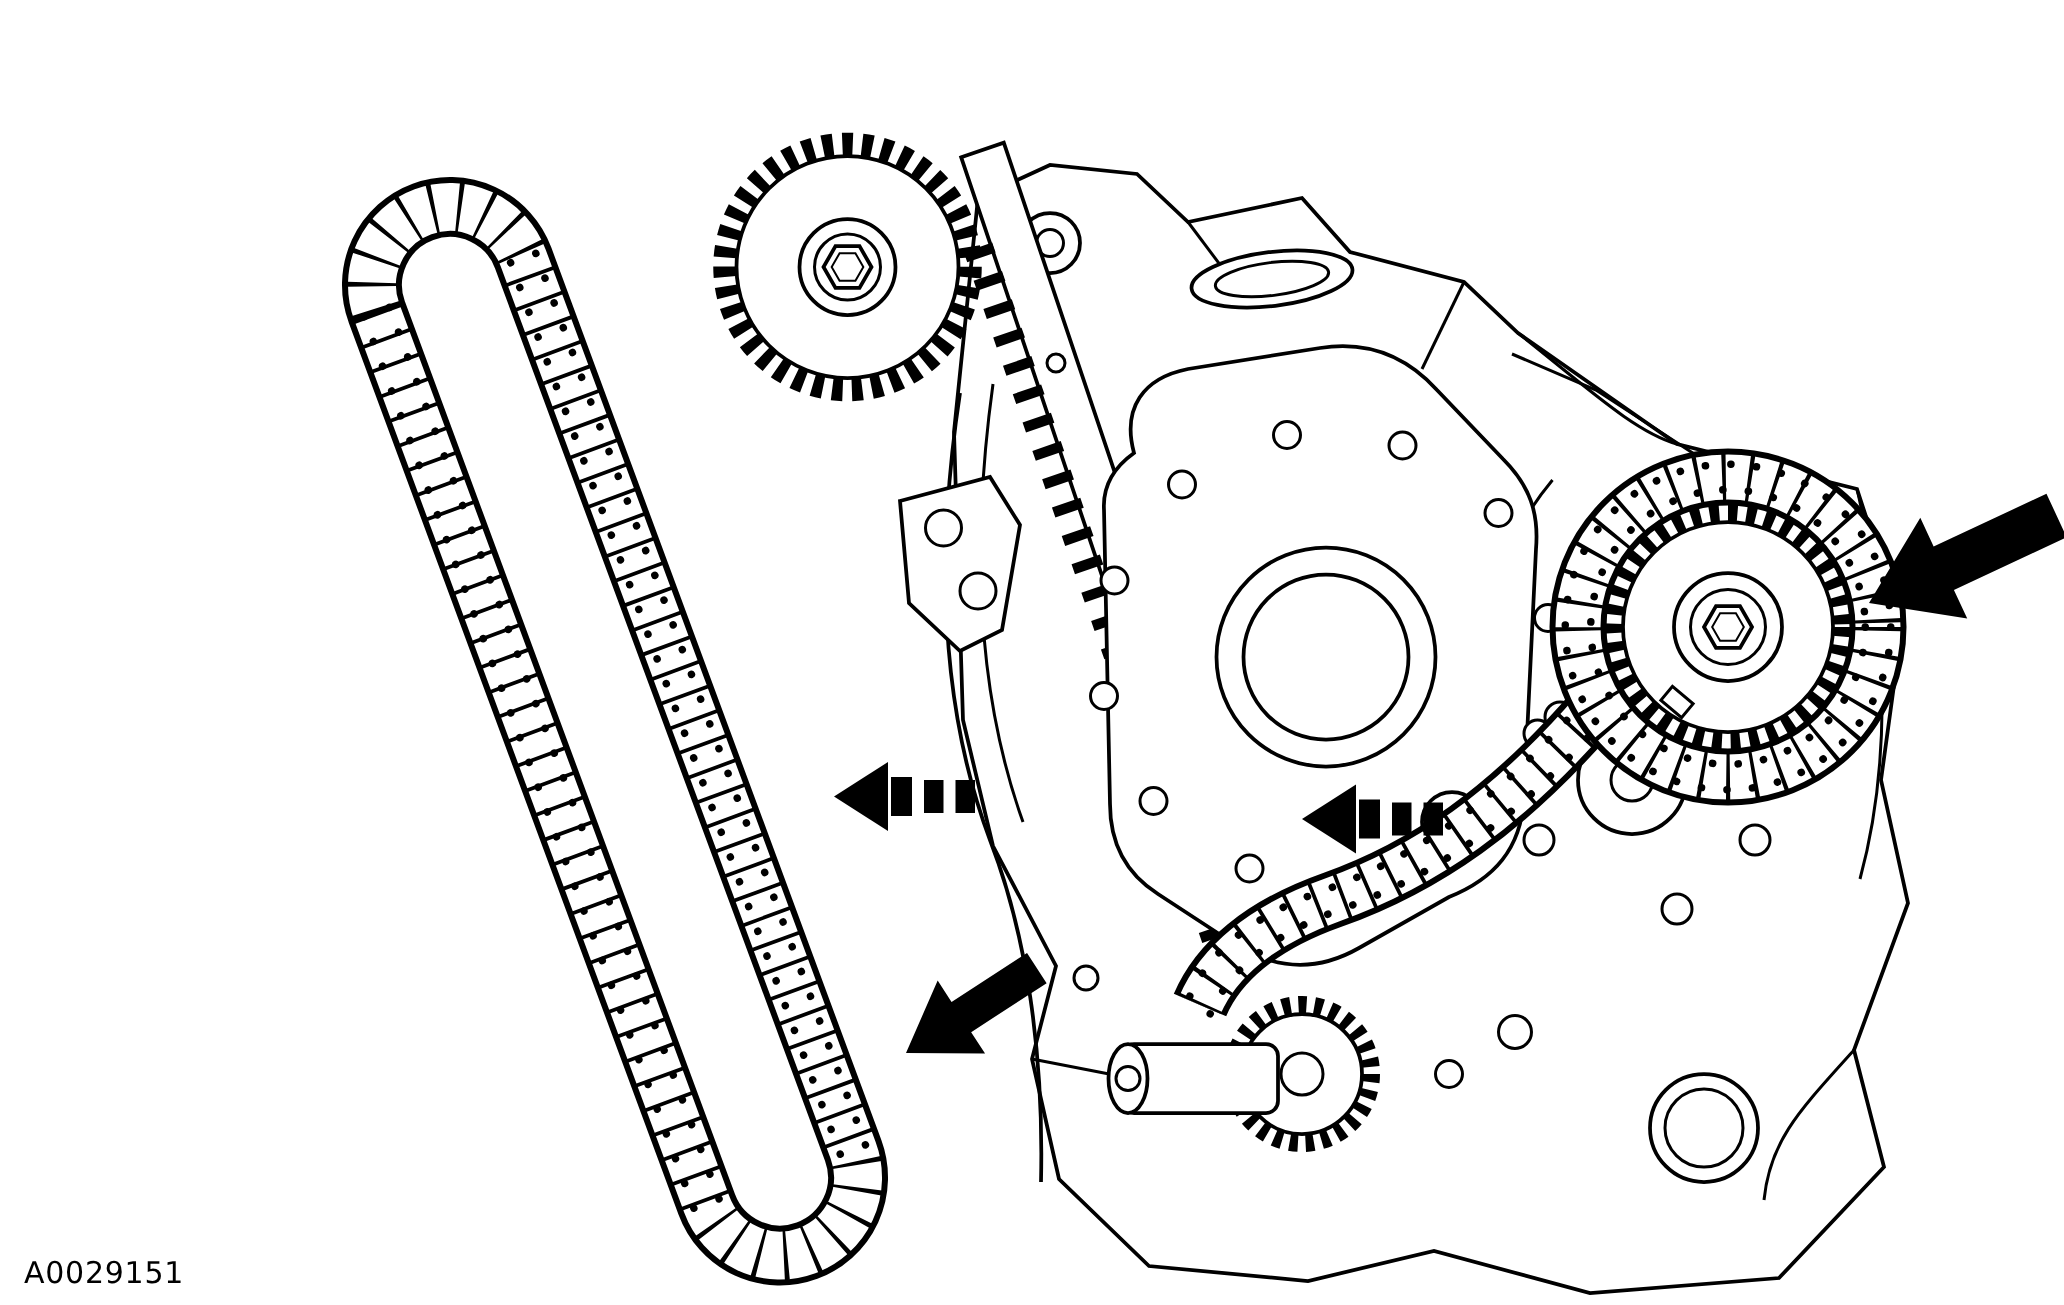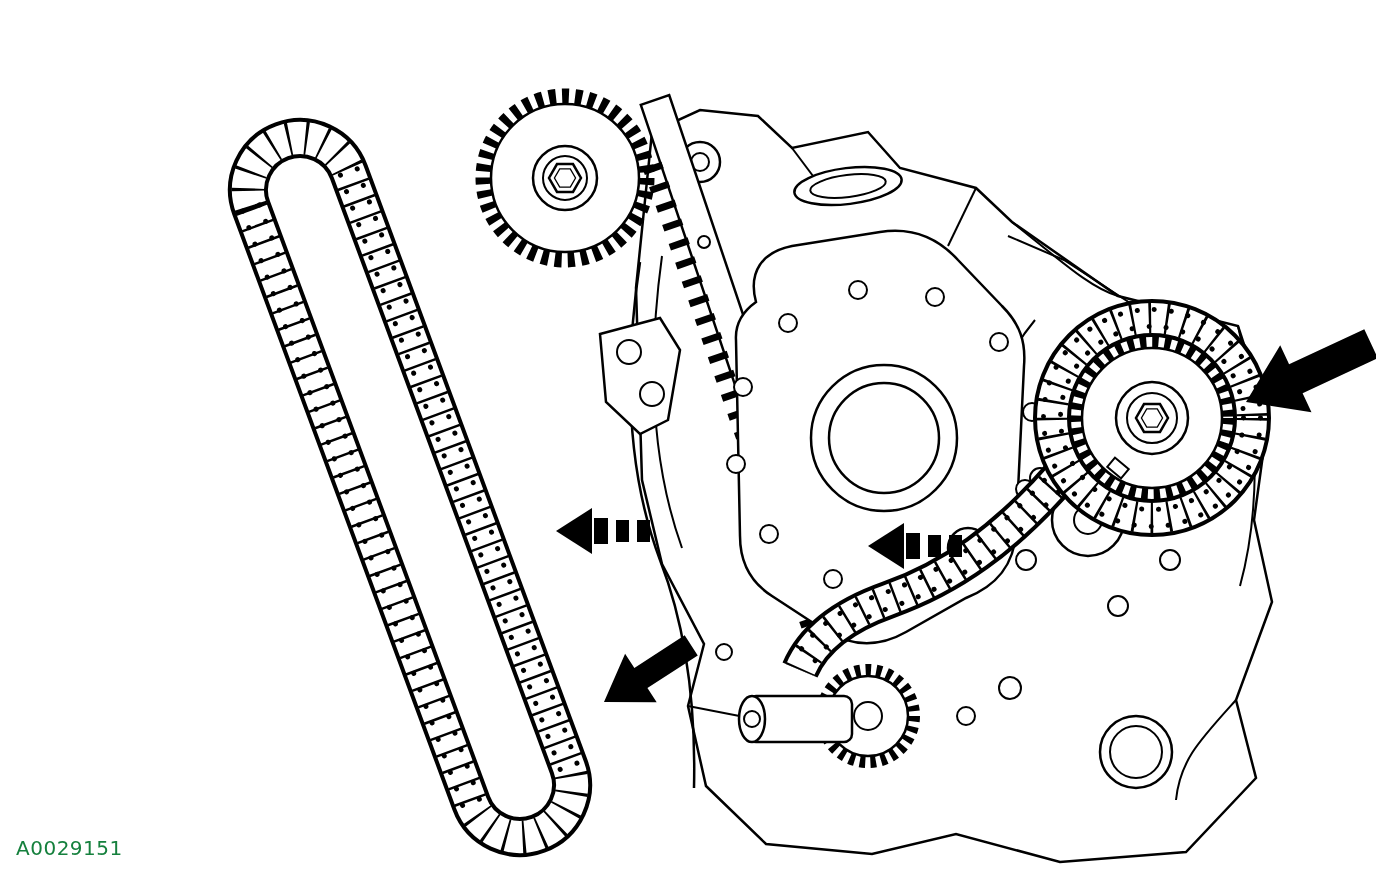--- a/index.html
+++ b/index.html
@@ -1,19 +1,19 @@
 <!DOCTYPE html>
 <html><head>
 <meta charset="utf-8">
 <style>
   html,body{margin:0;padding:0;background:#ffffff;}
   .canvas{position:relative;width:1376px;height:870px;background:#ffffff;overflow:hidden;
           font-family:"DejaVu Sans", sans-serif;}
   .canvas svg{position:absolute;left:0;top:0;}
-  .figure-label{position:absolute;left:16px;bottom:10px;font-size:20px;color:#15803d;
+  .figure-label{position:absolute;left:16px;bottom:10px;font-size:20px;color:#000000;
                 letter-spacing:.5px;font-family:"DejaVu Sans", sans-serif;}
 </style>
 </head>
 <body>
 
 <div class="canvas">
 <svg width="1376" height="870" viewBox="0 0 1376 870">
 
   <rect x="0" y="0" width="1376" height="870" fill="#ffffff"></rect>
 

